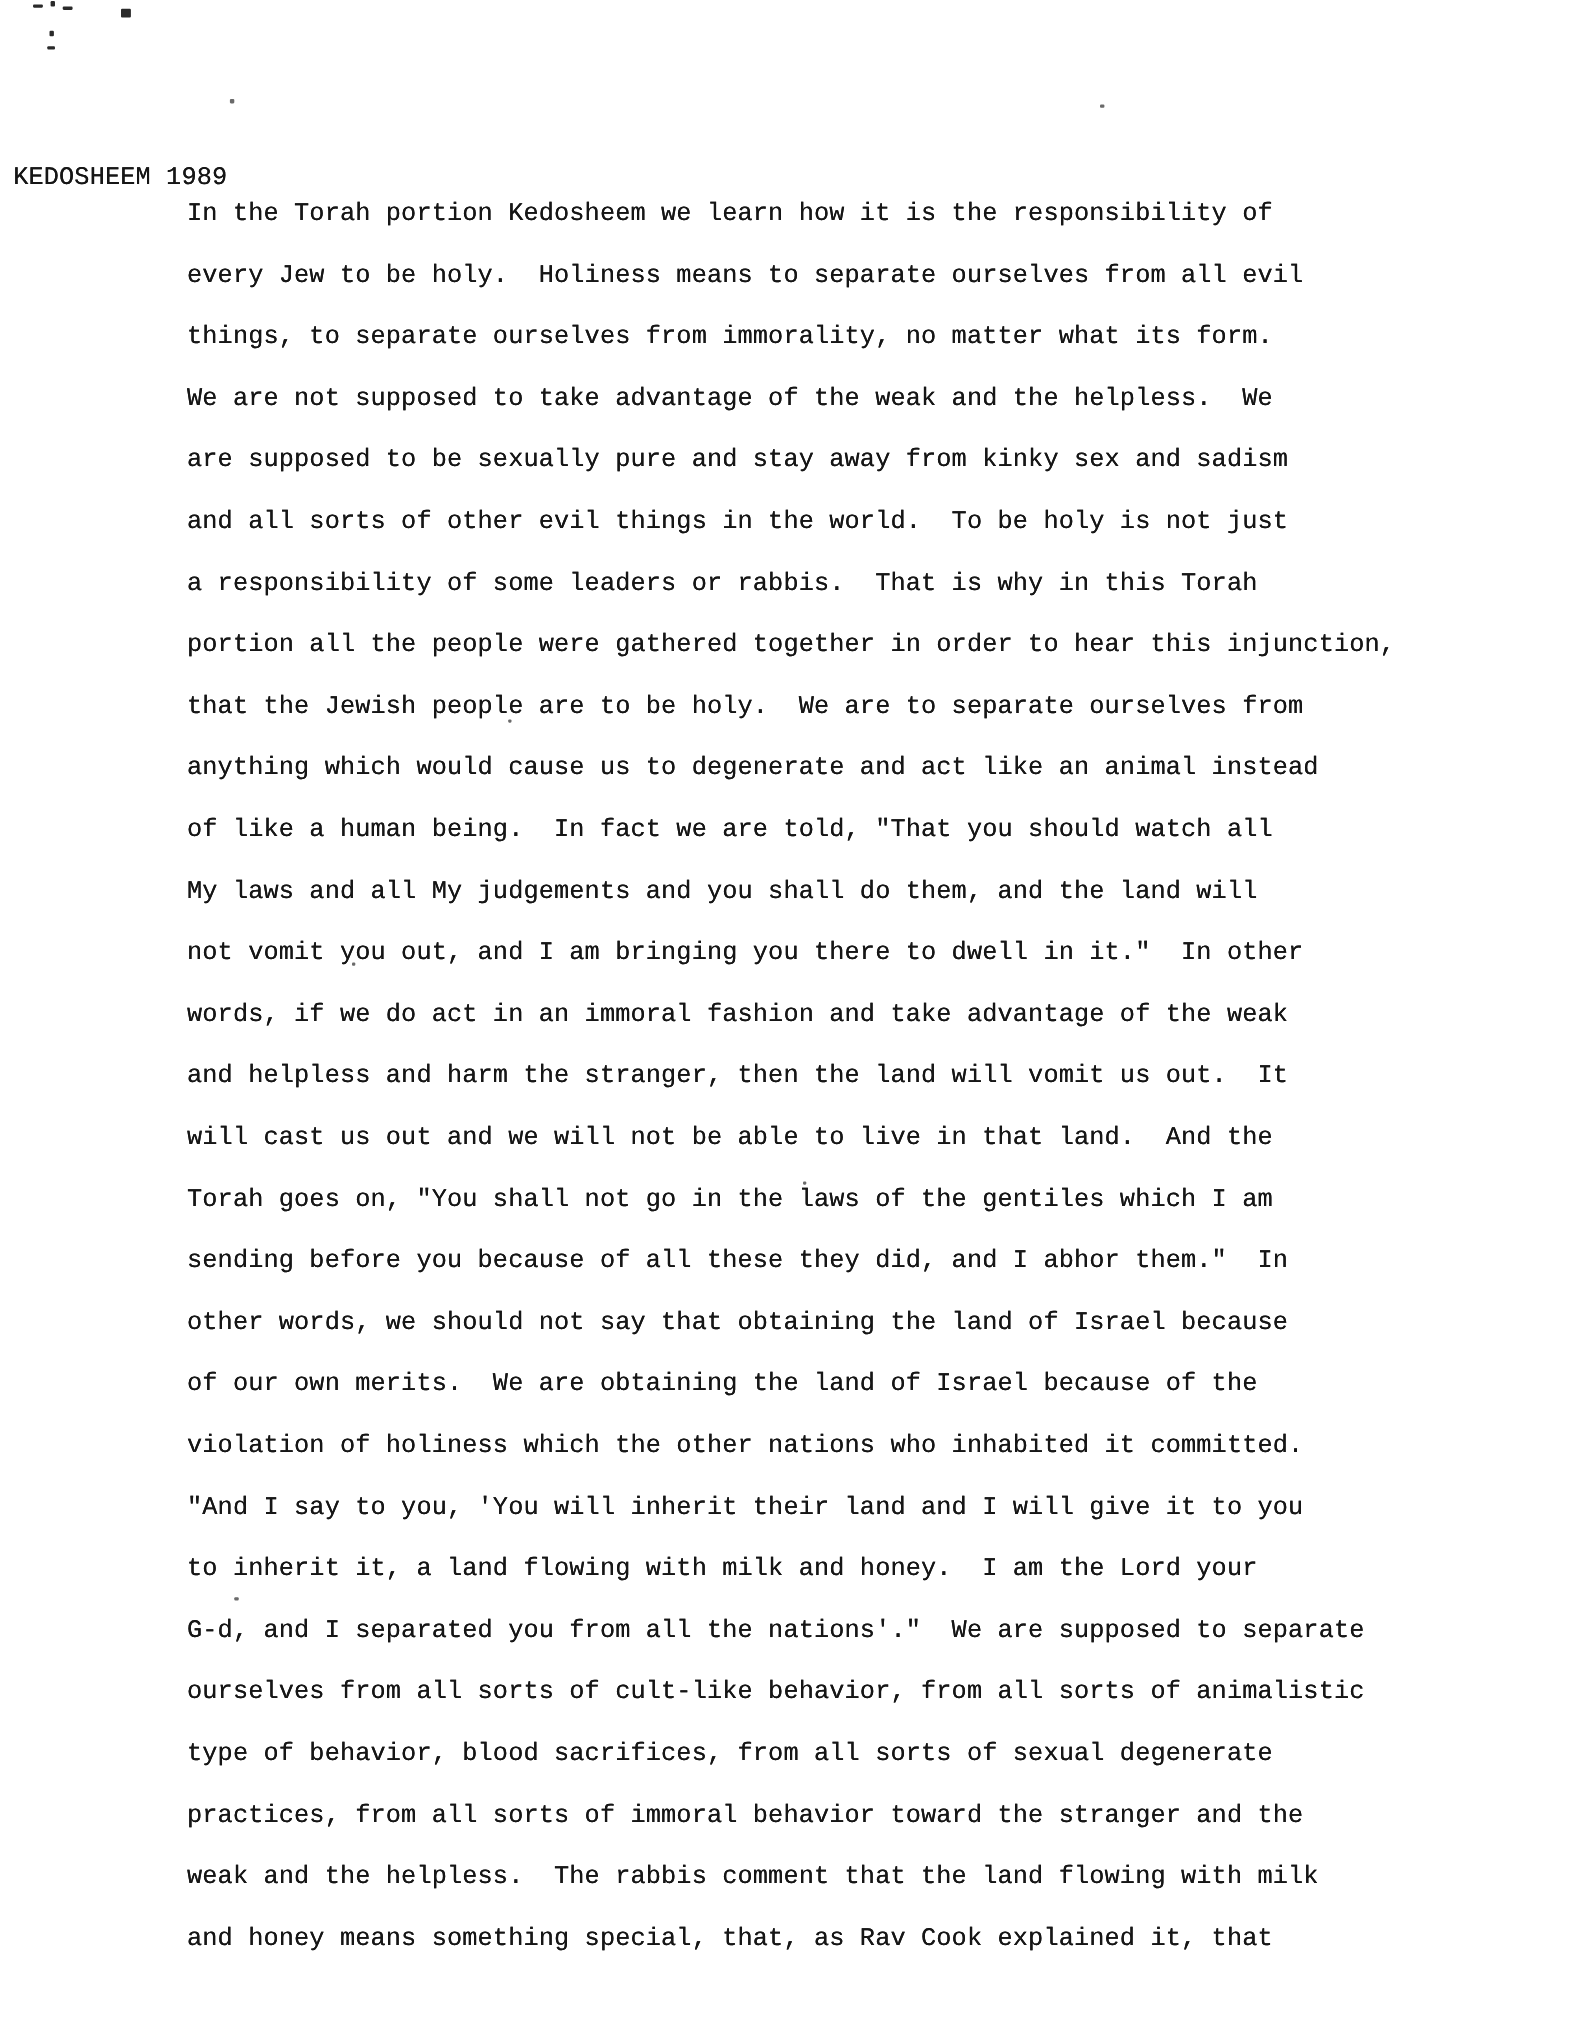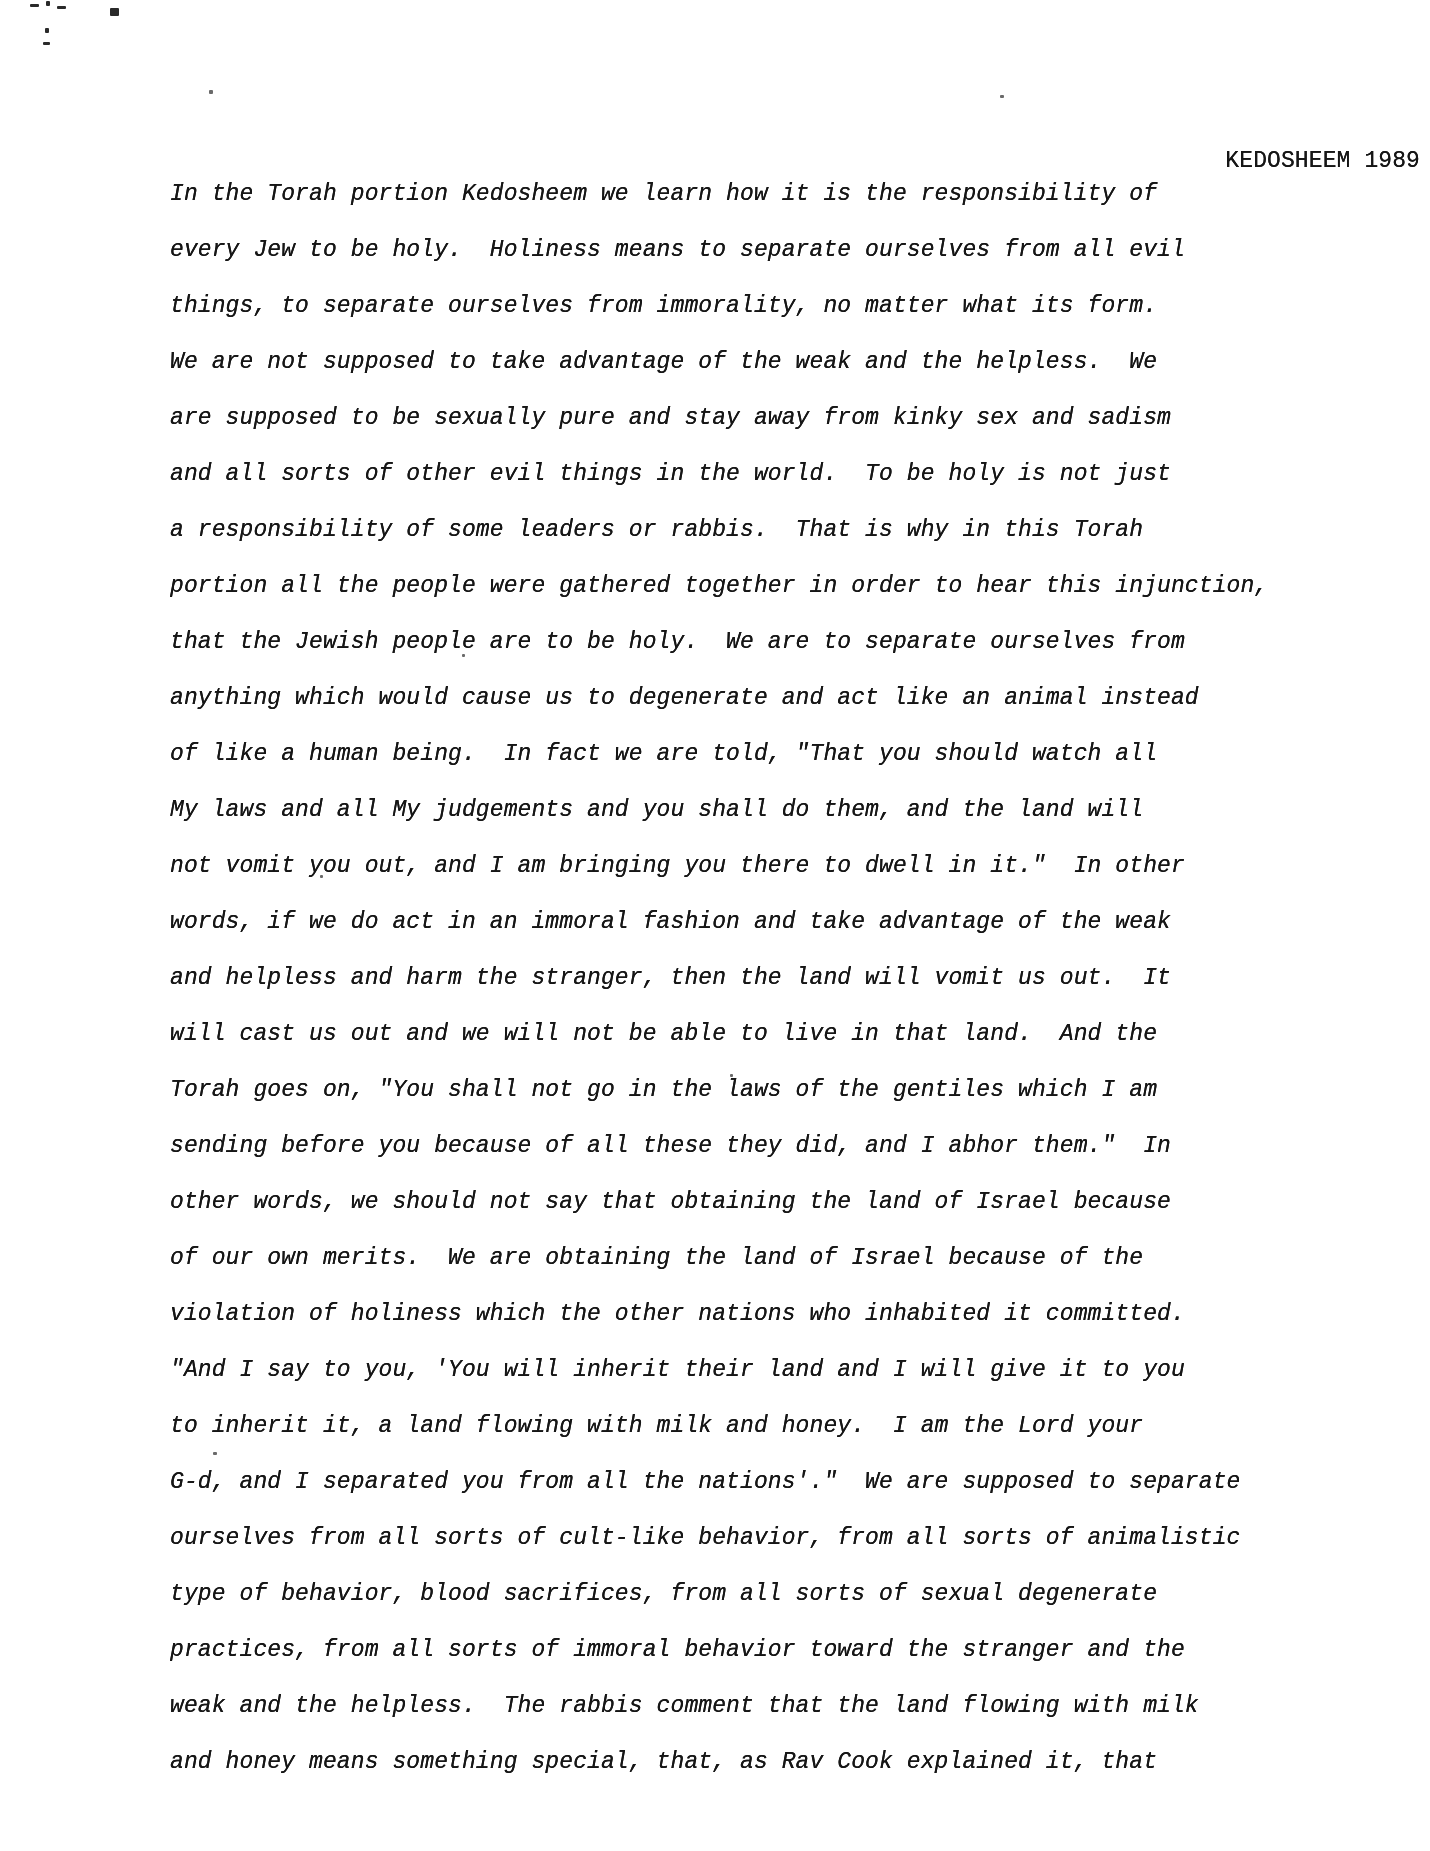--- a/index.html
+++ b/index.html
@@ -18,41 +18,40 @@
     background: var(--paper);
     overflow: hidden;
     font-family: "Liberation Mono", "DejaVu Sans Mono", monospace;
     color: var(--ink);
   }
   .title-block {
     position: absolute;
     top: 94px;
     left: 12px;
     right: 10px;
-    text-align: right;
+    text-align: left;
     font-size: 23px;
     line-height: 27px;
     letter-spacing: 0.1px;
     white-space: pre;
     text-shadow: 0 0 0.4px var(--ink);
   }
   .body-text {
     position: absolute;
     top: 166px;
     left: 170px;
     width: 1130px;
     font-size: 23px;
     line-height: 56px;
     letter-spacing: 0.1px;
     white-space: pre;
     text-shadow: 0 0 0.4px var(--ink);
   }
   .text-line {
     height: 56px;
-    font-style: italic;
   }
   
   .speck {
     position: absolute;
     background: #2a2a2a;
     border-radius: 1px;
   }
   .speck.faint { background: #6a6a6a; }
 </style>
 </head>

